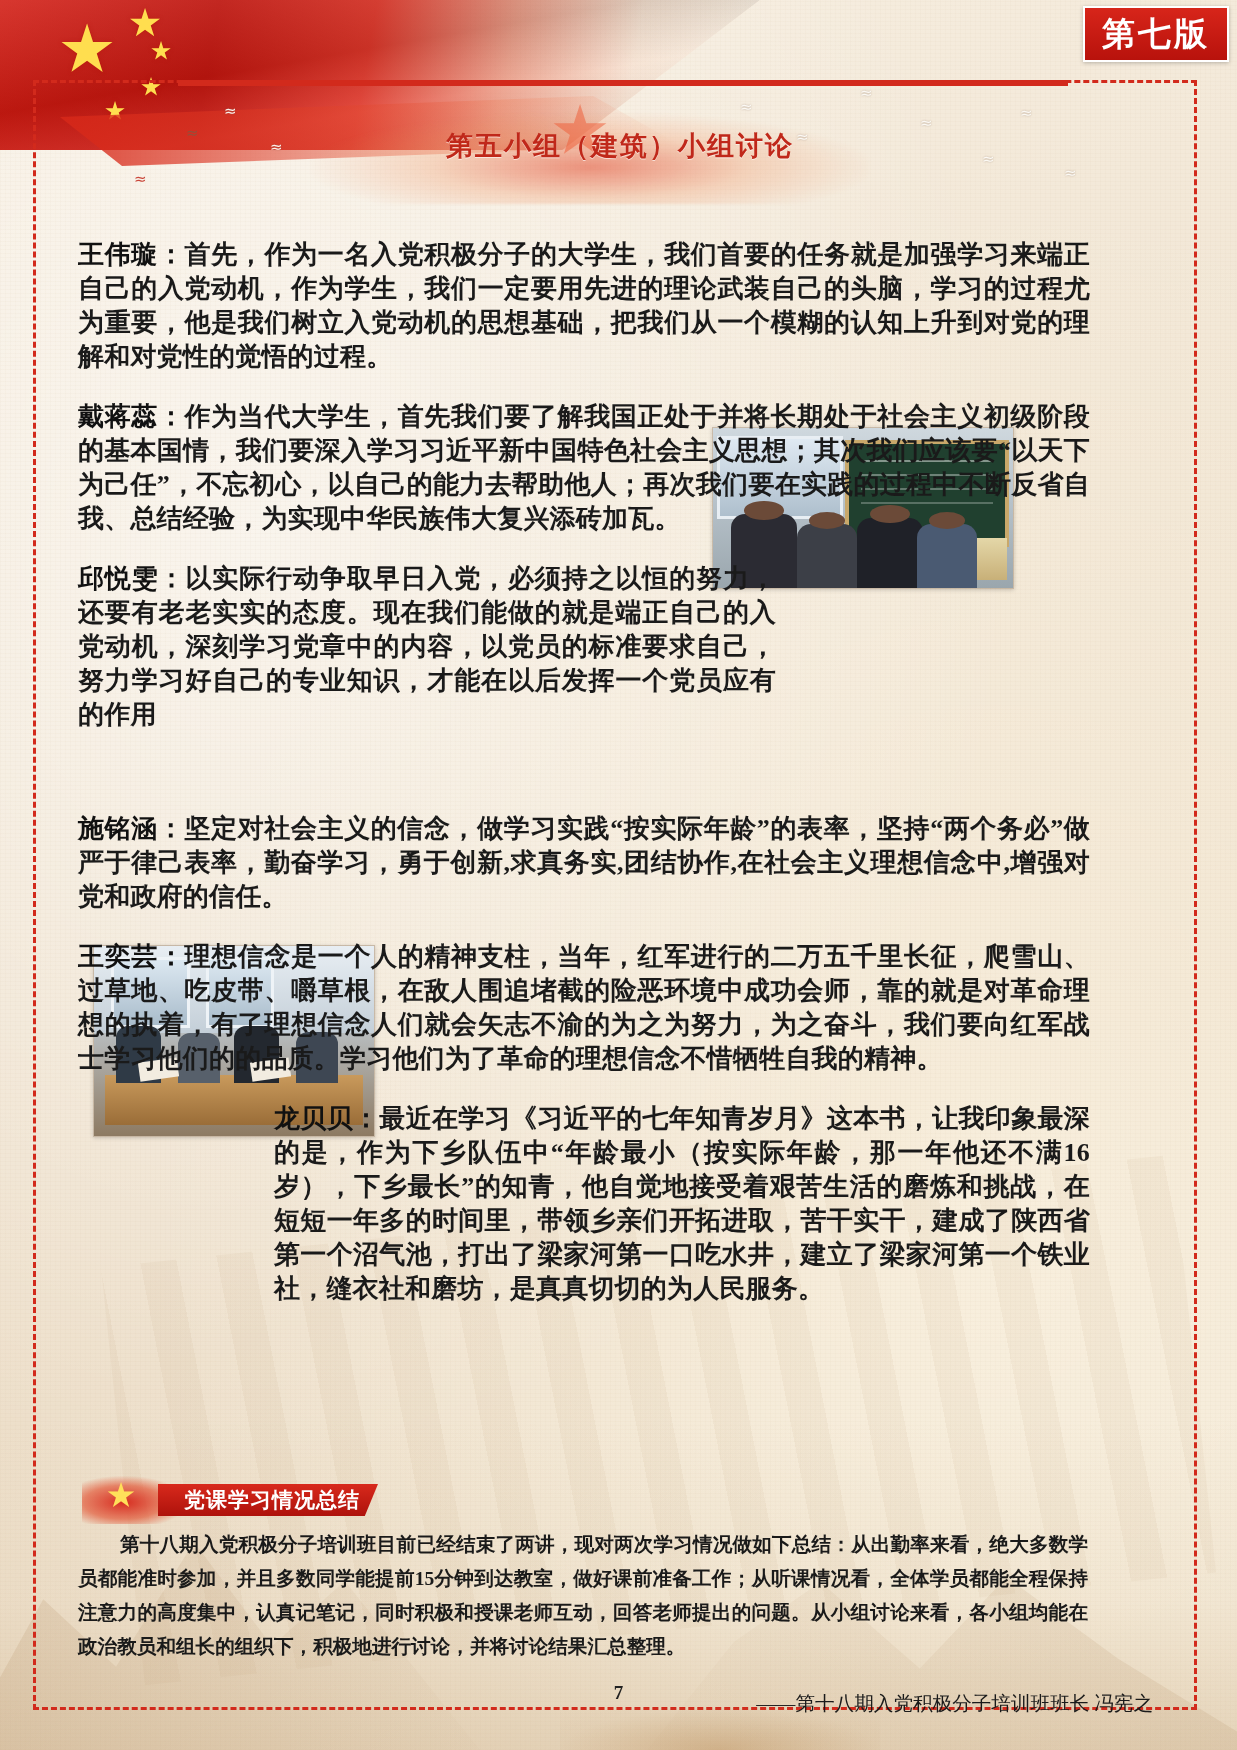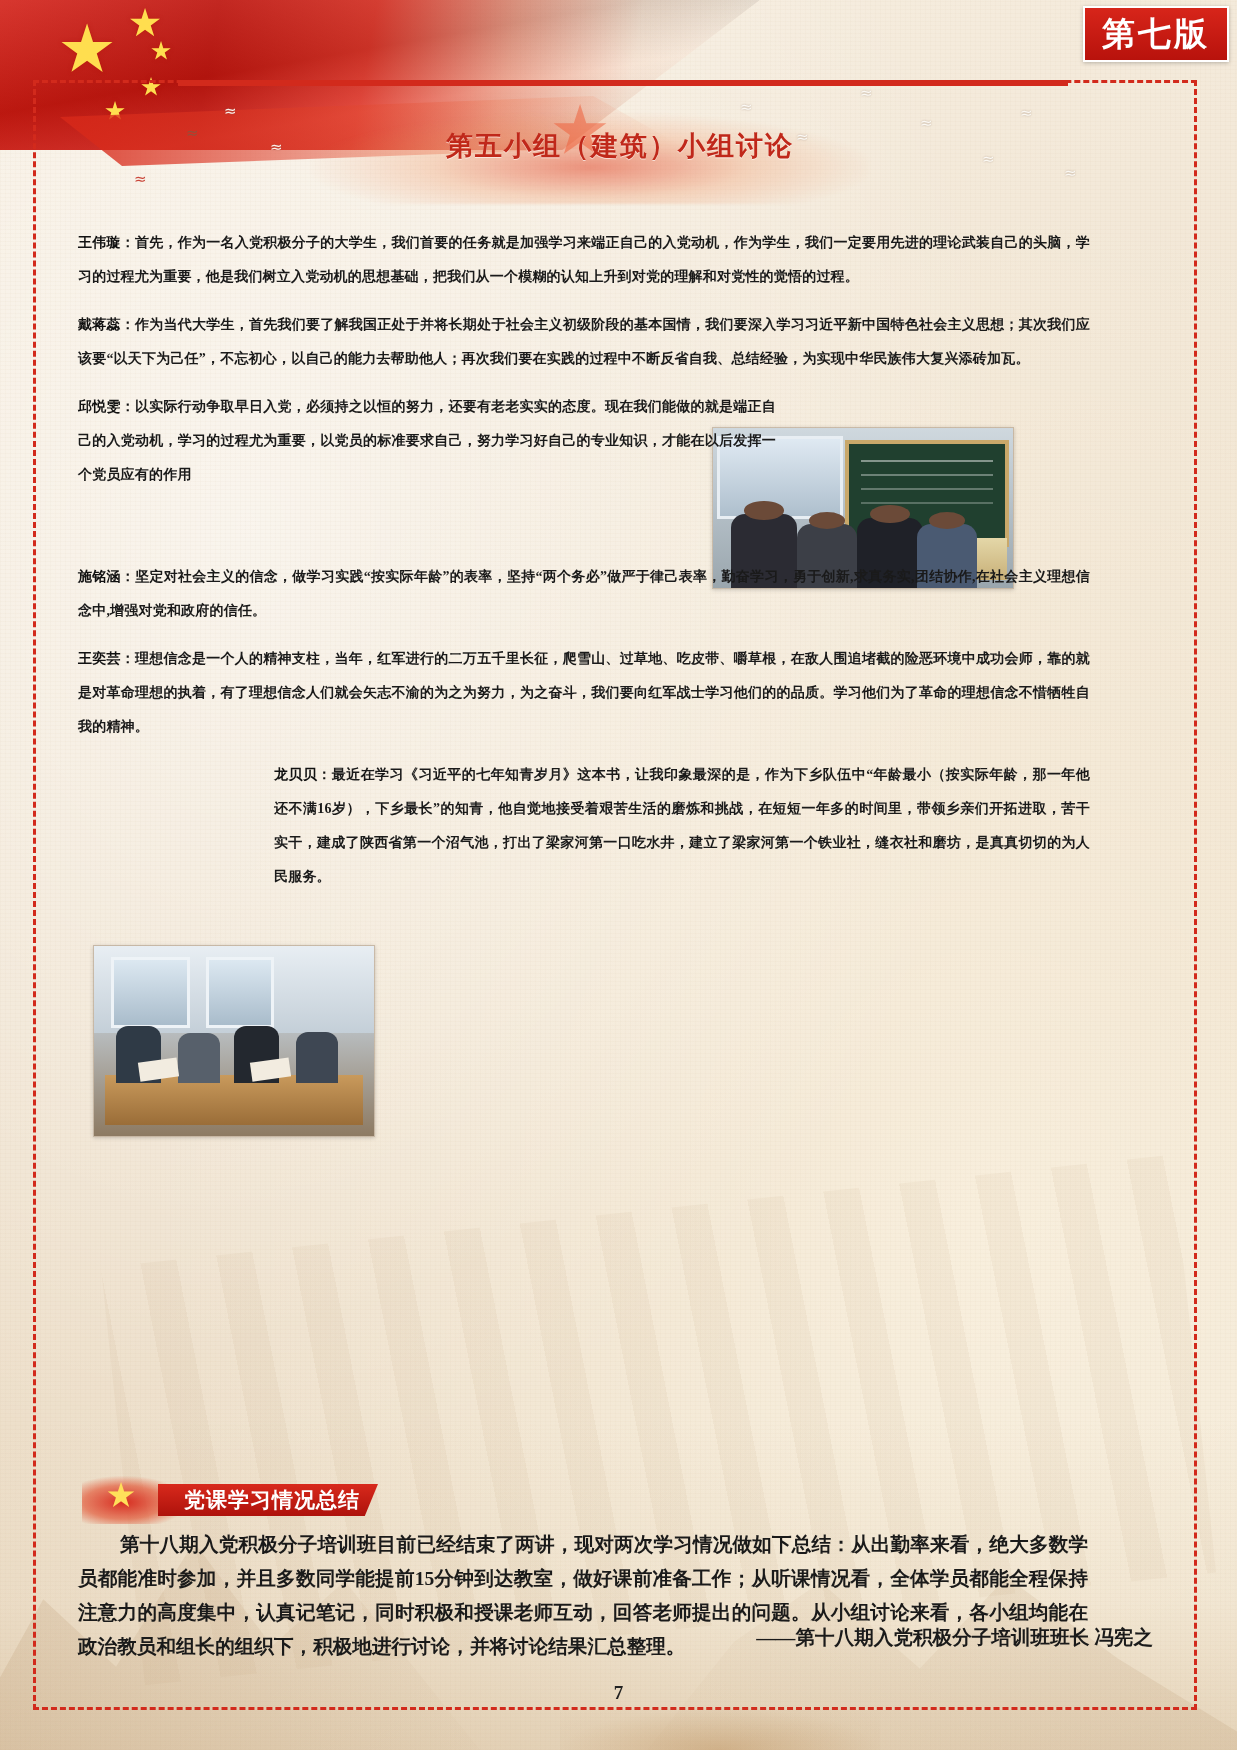--- a/index.html
+++ b/index.html
@@ -220,21 +220,21 @@
     position: absolute;
     left: 78px;
     top: 212px;
     width: 1012px;
   }
 
   .speech {
     position: relative;
     display: block;
     margin-bottom: 2px;
-    font-size: 14px;
+    font-size: 26px;
     line-height: 34px;
     color: #1a1a1a;
     text-align: justify;
     font-weight: bold;
     letter-spacing: 0.2px;
   }
   .speech .speaker {
     font-weight: bold;
     color: #111;
     white-space: nowrap;
@@ -393,23 +393,23 @@
     top: 1682px;
     text-align: center;
     font-size: 19px;
     color: #222;
     font-weight: bold;
   }
 
   .signature {
     position: absolute;
     right: 84px;
-    top: 1624px;
+    top: 1690px;
     font-size: 19.6px;
-    font-weight: bold;
+    font-weight: normal;
     color: #1a1a1a;
   }
 
   
   .bottom-ornament {
     position: absolute;
     left: 560px;
     bottom: 0;
     width: 320px;
     height: 42px;
@@ -499,21 +499,21 @@
 
     <p class="speech">
       <span class="speaker">王伟璇：</span><span class="body">首先，作为一名入党积极分子的大学生，我们首要的任务就是加强学习来端正自己的入党动机，作为学生，我们一定要用先进的理论武装自己的头脑，学习的过程尤为重要，他是我们树立入党动机的思想基础，把我们从一个模糊的认知上升到对党的理解和对党性的觉悟的过程。</span>
     </p>
 
     <p class="speech">
       <span class="speaker">戴蒋蕊：</span><span class="body">作为当代大学生，首先我们要了解我国正处于并将长期处于社会主义初级阶段的基本国情，我们要深入学习习近平新中国特色社会主义思想；其次我们应该要“以天下为己任”，不忘初心，以自己的能力去帮助他人；再次我们要在实践的过程中不断反省自我、总结经验，为实现中华民族伟大复兴添砖加瓦。</span>
     </p>
 
     <p class="speech" style="padding-right:314px;">
-      <span class="speaker">邱悦雯：</span><span class="body">以实际行动争取早日入党，必须持之以恒的努力，还要有老老实实的态度。现在我们能做的就是端正自己的入党动机，学习的过程尤为重要，以党员的标准要求自己，努力学习好自己的专业知识，才能在以后发挥一个党员应有的作用</span>
+      <span class="speaker">邱悦雯：</span><span class="body">以实际行动争取早日入党，必须持之以恒的努力，还要有老老实实的态度。现在我们能做的就是端正自己的入党动机，深刻学习党章中的内容，以党员的标准要求自己，努力学习好自己的专业知识，才能在以后发挥一个党员应有的作用</span>
     </p>
 
     <div style="height:52px;"></div>
 
 
     <p class="speech">
       <span class="speaker">施铭涵：</span><span class="body">坚定对社会主义的信念，做学习实践“按实际年龄”的表率，坚持“两个务必”做严于律己表率，勤奋学习，勇于创新,求真务实,团结协作,在社会主义理想信念中,增强对党和政府的信任。</span>
     </p>
 
     <p class="speech">

